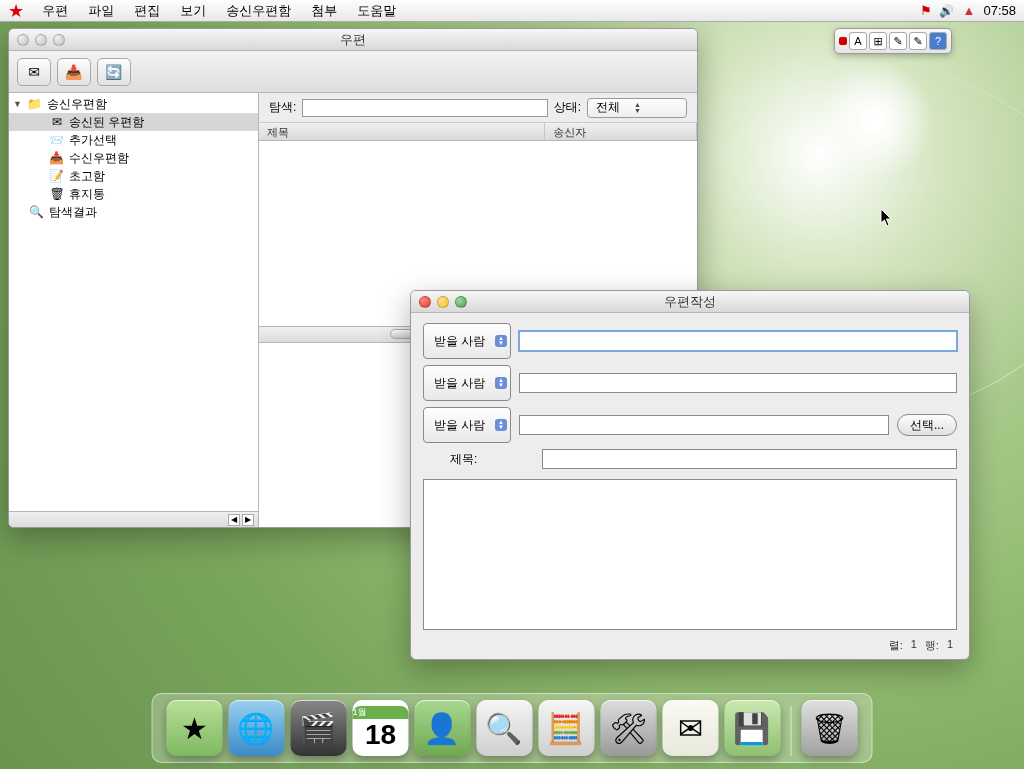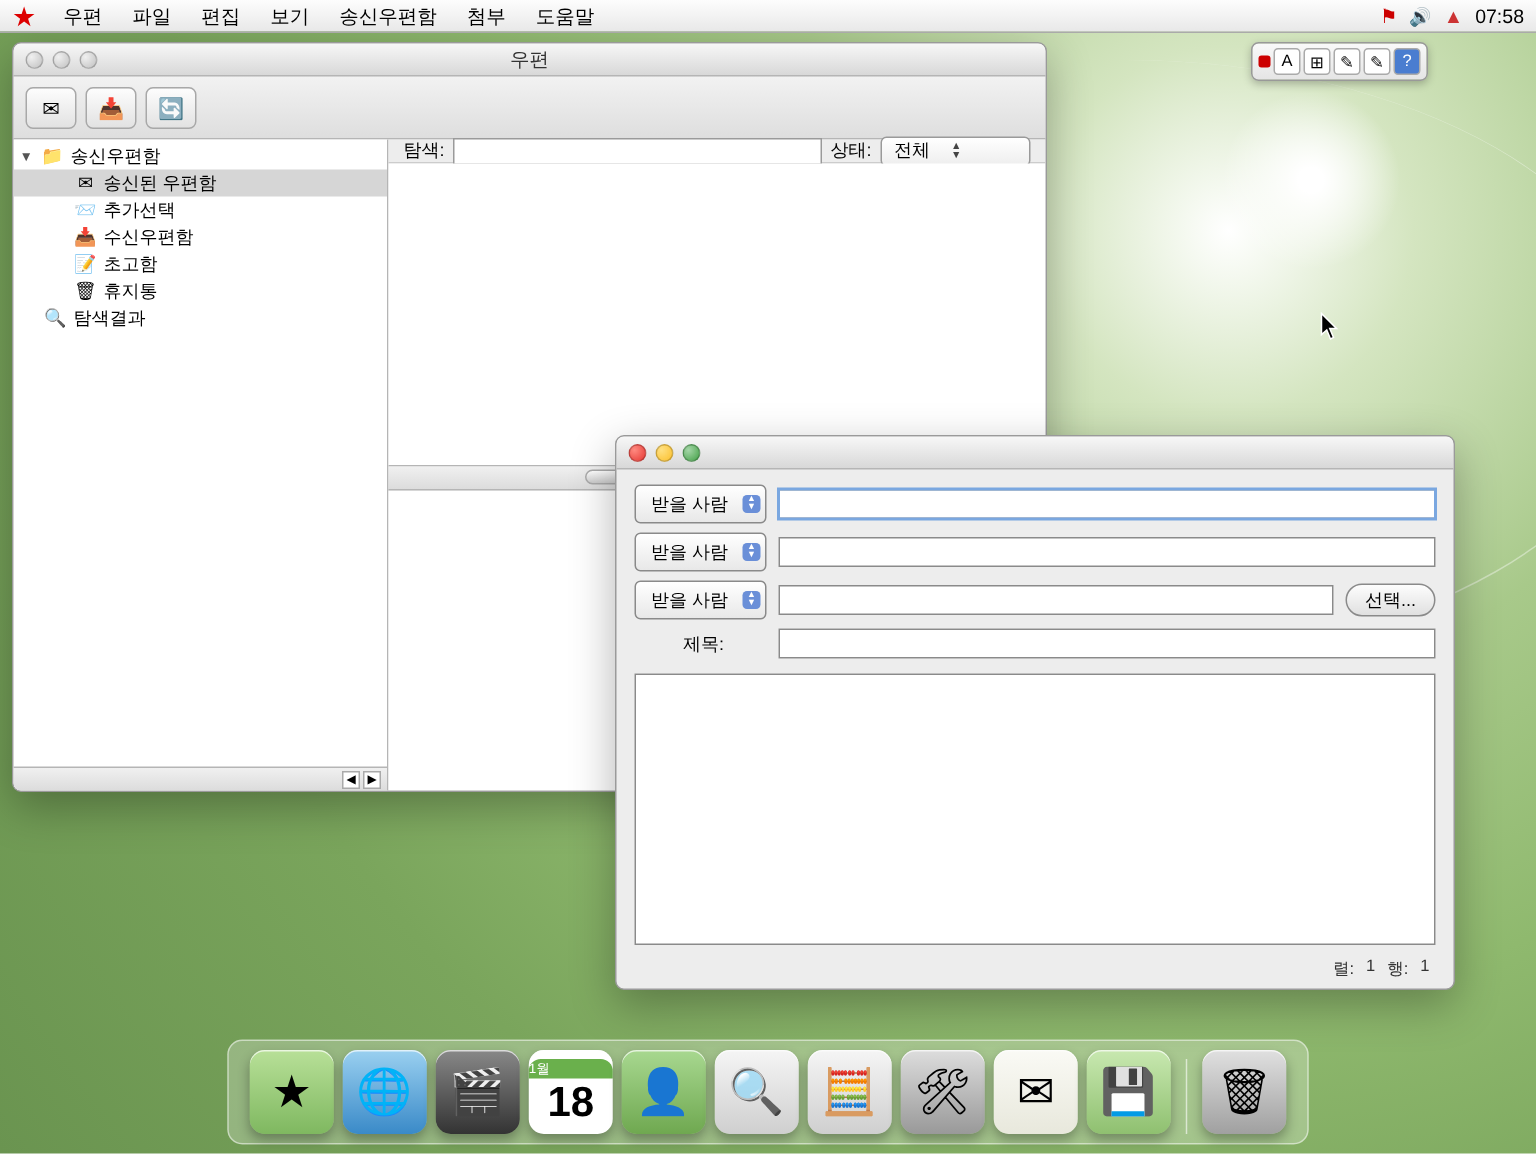--- a/index.html
+++ b/index.html
@@ -133,21 +133,21 @@
 .folder-green { color: #5a9e4b; }
 .sidebar-scroll {
   height: 16px; background: linear-gradient(#f0f0f0,#dcdcdc);
   border-top: 1px solid #b5b5b5;
   display:flex; align-items:center; justify-content:flex-end; padding:0 4px; gap:2px;
 }
 .scroll-arrow { width:12px;height:12px;border:1px solid #aaa;background:#fff;font-size:8px;display:flex;align-items:center;justify-content:center; }
 
 .main-pane { flex:1; display:flex; flex-direction:column; min-width:0; }
 .search-bar {
-  height: 16px; display:flex; align-items:center; gap:6px; padding:0 10px;
+  height: 30px; display:flex; align-items:center; gap:6px; padding:0 10px;
   background:#ededed; border-bottom:1px solid #ccc;
 }
 .search-bar label { font-size:12px; }
 .search-bar input[type=text] {
   flex:1; height:18px; border:1px solid #9a9a9a; background:#fff; padding:0 4px; font-size:12px;
 }
 .combo {
   display:flex; align-items:center; height:20px;
   background:linear-gradient(#fff,#eee); border:1px solid #9a9a9a; border-radius:4px;
   padding:0 4px 0 8px; gap:14px; min-width:100px; font-size:12px;
@@ -166,36 +166,36 @@
   height:22px; background:linear-gradient(#f2f2f2,#dcdcdc);
   border-top:1px solid #b5b5b5; display:flex; align-items:center;
   padding:0 10px; font-size:12px; color:#444;
 }
 
 
 #compose-window { top: 290px; left: 410px; width: 560px; height: 370px; z-index: 60; }
 .compose-body { flex:1; display:flex; flex-direction:column; padding:10px 12px 6px; gap:6px; }
 .compose-row { display:flex; align-items:center; gap:8px; }
 .field-combo {
-  display:flex; align-items:center; height:26px;
+  display:flex; align-items:center; height:36px;
   background:linear-gradient(#fff,#e8e8e8); border:1px solid #8a8a8a; border-radius:4px;
   padding:0 3px 0 10px; min-width:88px; font-size:12px; justify-content:space-between;
 }
 .field-combo .stepper { display:flex; flex-direction:column; background:#6a8fd8; border-radius:3px; padding:1px 3px; line-height:5px; font-size:6px; color:#fff; }
 .compose-row input[type=text] {
   flex:1; height:20px; border:1px solid #8a8a8a; background:#fff; padding:0 4px; font-size:12px;
 }
 .compose-row input.focused { outline:2px solid #7aa7e0; outline-offset:-1px; }
 .push-btn {
   height:22px; padding:0 12px;
   background:linear-gradient(#fdfdfd,#e0e0e0);
   border:1px solid #8a8a8a; border-radius:11px;
   font-size:12px;
 }
-.subject-label { width:88px; text-align:center; padding-left:4px; font-size:12px; }
+.subject-label { width:88px; text-align:left; padding-left:4px; font-size:12px;margin-left:23px; }
 .compose-editor {
   flex:1; background:#fff; border:1px solid #8a8a8a; margin-top:4px;
 }
 .compose-status {
   display:flex; justify-content:flex-end; padding:2px 4px 0; font-size:11px; color:#333; gap:8px;
 }
 
 
 .dock {
   position:absolute; bottom:6px; left:50%; transform:translateX(-50%);
@@ -312,36 +312,41 @@
         <input type="text" style="">
         <label>상태:</label>
         <div class="combo">
           <span>전체</span>
           <span class="stepper">
               <span>▲</span>
               <span>▼</span>
             </span>
         </div>
       </div>
+      <div class="list-header">
+        <div class="col" style="flex:2">제목</div>
+        <div class="col" style="flex:1">송신자</div>
+      </div>
       <div class="list-body" style="height:100px"></div>
       <div class="list-hscroll">
           <div class="thumb"></div>
         </div>
       <div class="preview-pane"></div>
     </div>
   </div>
 </div>
 
 <div id="compose-window" class="window">
   <div class="titlebar">
     <div class="traffic">
       <div class="tl red"></div>
       <div class="tl yellow"></div>
       <div class="tl green"></div>
     </div>
+    <div class="title">우편작성</div>
   </div>
   <div class="compose-body">
     <div class="compose-row">
       <div class="field-combo">
         <span>받을 사람</span>
         <span class="stepper">
             <span>▲</span>
             <span>▼</span>
           </span>
       </div>

